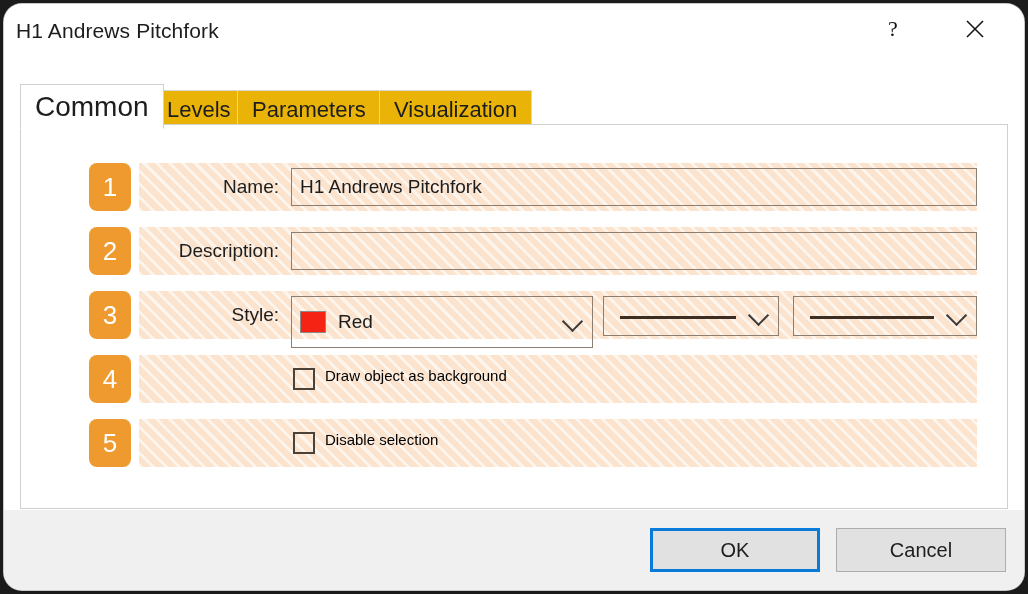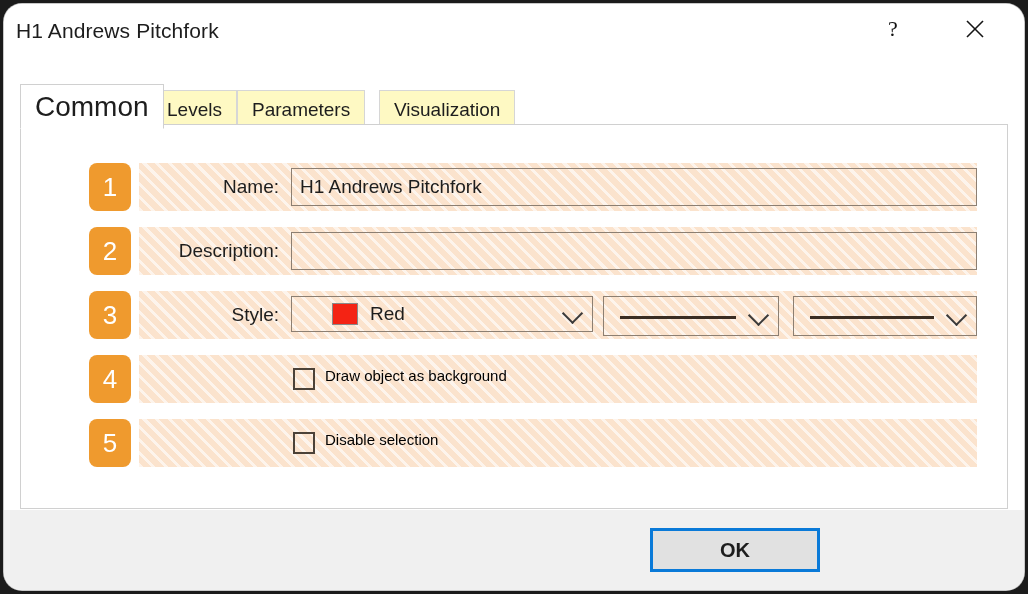--- a/index.html
+++ b/index.html
@@ -75,28 +75,28 @@
     position: absolute;
     left: 16px;
     top: 80px;
     height: 44px;
     width: 988px;
   }
   .tab {
     position: absolute;
     top: 6px;
     height: 38px;
-    background: #fef9c3;
+    background: #eab308;
     border: 1px solid #d6d6d6;
     border-bottom: none;
     box-sizing: border-box;
     display: flex;
     align-items: center;
     justify-content: center;
-    font-size: 19px;
+    font-size: 22px;
     color: #1d1d1d;
     padding: 0 14px;
     cursor: default;
     white-space: nowrap;
   }
   .tab.active {
     top: 0;
     height: 45px;
     background: #ffffff;
     border: 1px solid #d0d0d0;
@@ -254,21 +254,20 @@
     color: #1d1d1d;
     display: flex;
     align-items: center;
     justify-content: center;
     cursor: default;
   }
   .btn-ok {
     left: 646px;
     width: 170px;
     border: 3px solid #0a7ad8;
-    font-weight: bold;
   }
   .btn-cancel {
     left: 832px;
     width: 170px;
     border: 1px solid #adadad;
   }
 </style>
 </head>
 <body>
 
@@ -308,21 +307,21 @@
       <div class="hl"></div>
       <div class="field-label" style="left:128px; top:13px; width:130px;">Description:</div>
       <input class="textfield" style="left: 270px; top: 5px; width: 686px; height: 38px;" value="">
     </div>
 
     <div class="row" style="top:166px;">
       <div class="badge">3</div>
       <div class="hl"></div>
       <div class="field-label" style="left:178px; top:13px; width:80px;">Style:</div>
 
-      <div class="combo" style="left:270px; top:5px; width:302px; height:36px;padding-left:32px;">
+      <div class="combo" style="left:270px; top:5px; width:302px; height:52px;">
         <span class="swatch" style="background: rgb(244, 35, 20);"></span>
         <span class="combo-label">Red</span>
         <span class="chev"></span>
       </div>
 
       <div class="combo" style="left:582px; top:5px; width:176px; height:40px;">
         <span class="line-sample"></span>
         <span class="chev"></span>
       </div>
 
@@ -343,15 +342,16 @@
       <div class="badge">5</div>
       <div class="hl"></div>
       <div class="checkbox" style="left:272px; top:13px;"></div>
       <div class="checkbox-label" style="left:304px; top:12px;">Disable selection</div>
     </div>
 
   </div>
 
   <div class="footer">
     <div class="btn btn-ok">OK</div>
+    <div class="btn btn-cancel">Cancel</div>
   </div>
 
 </div>
 
 </body></html>

